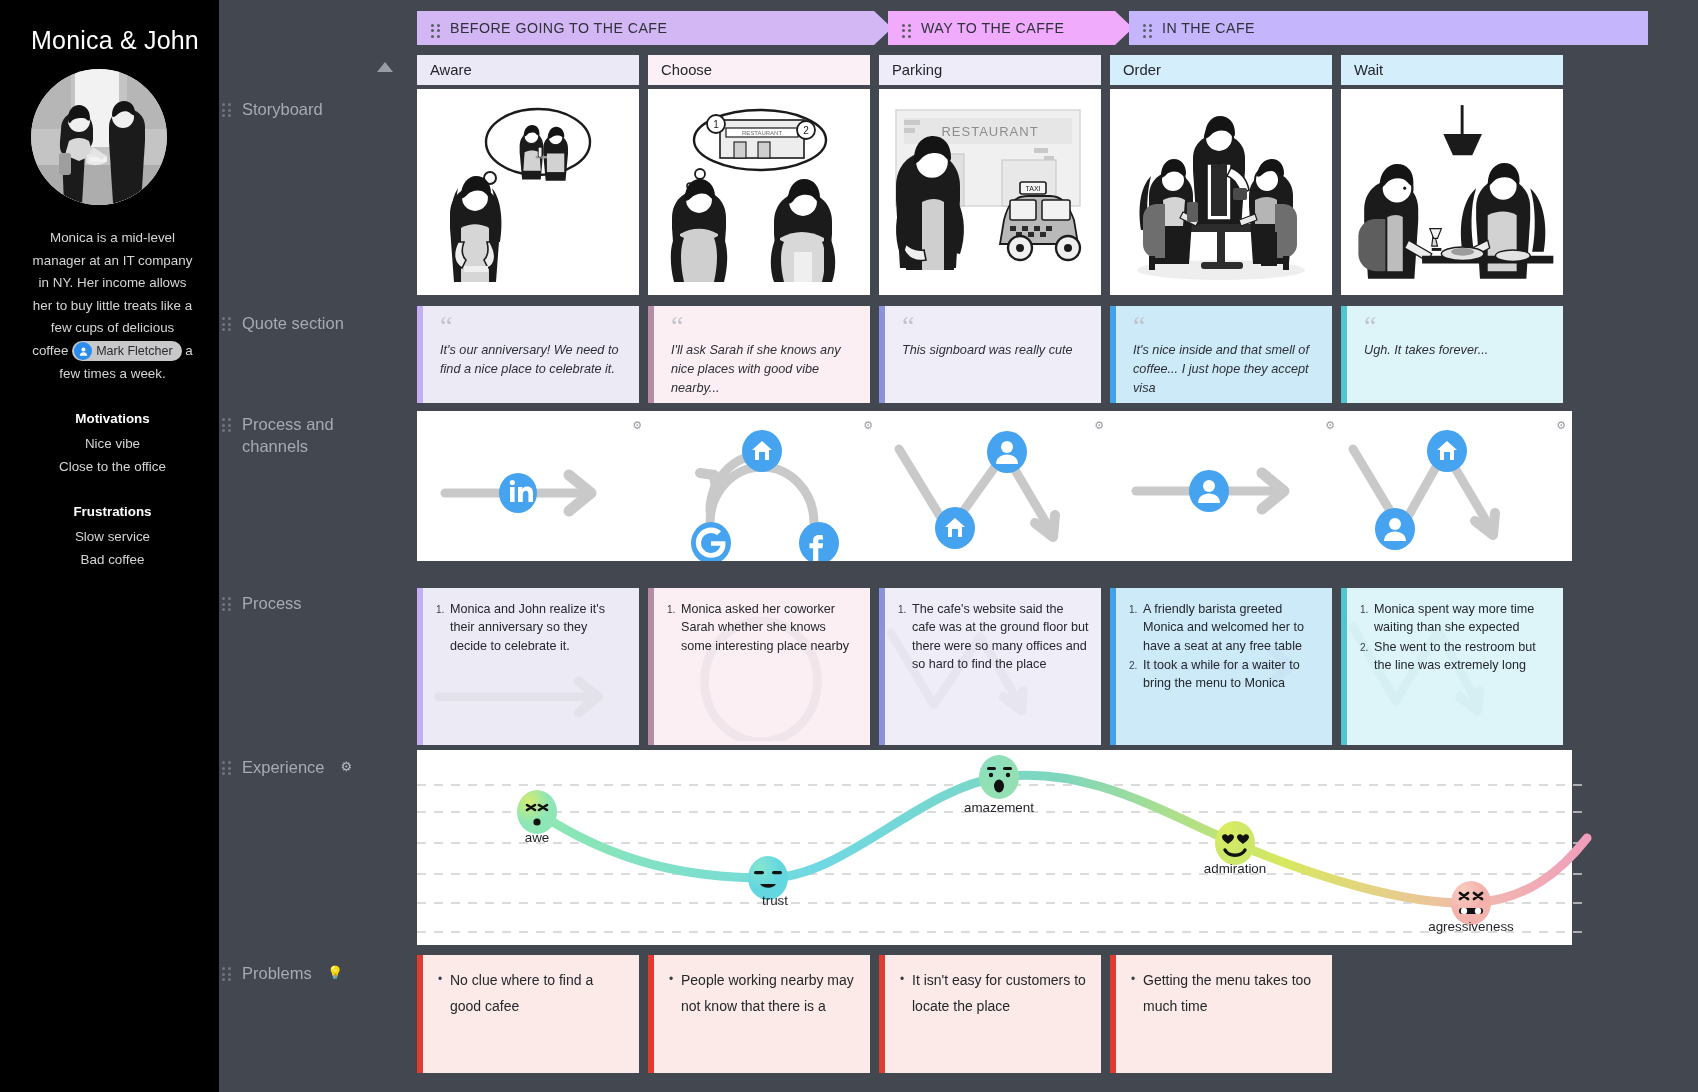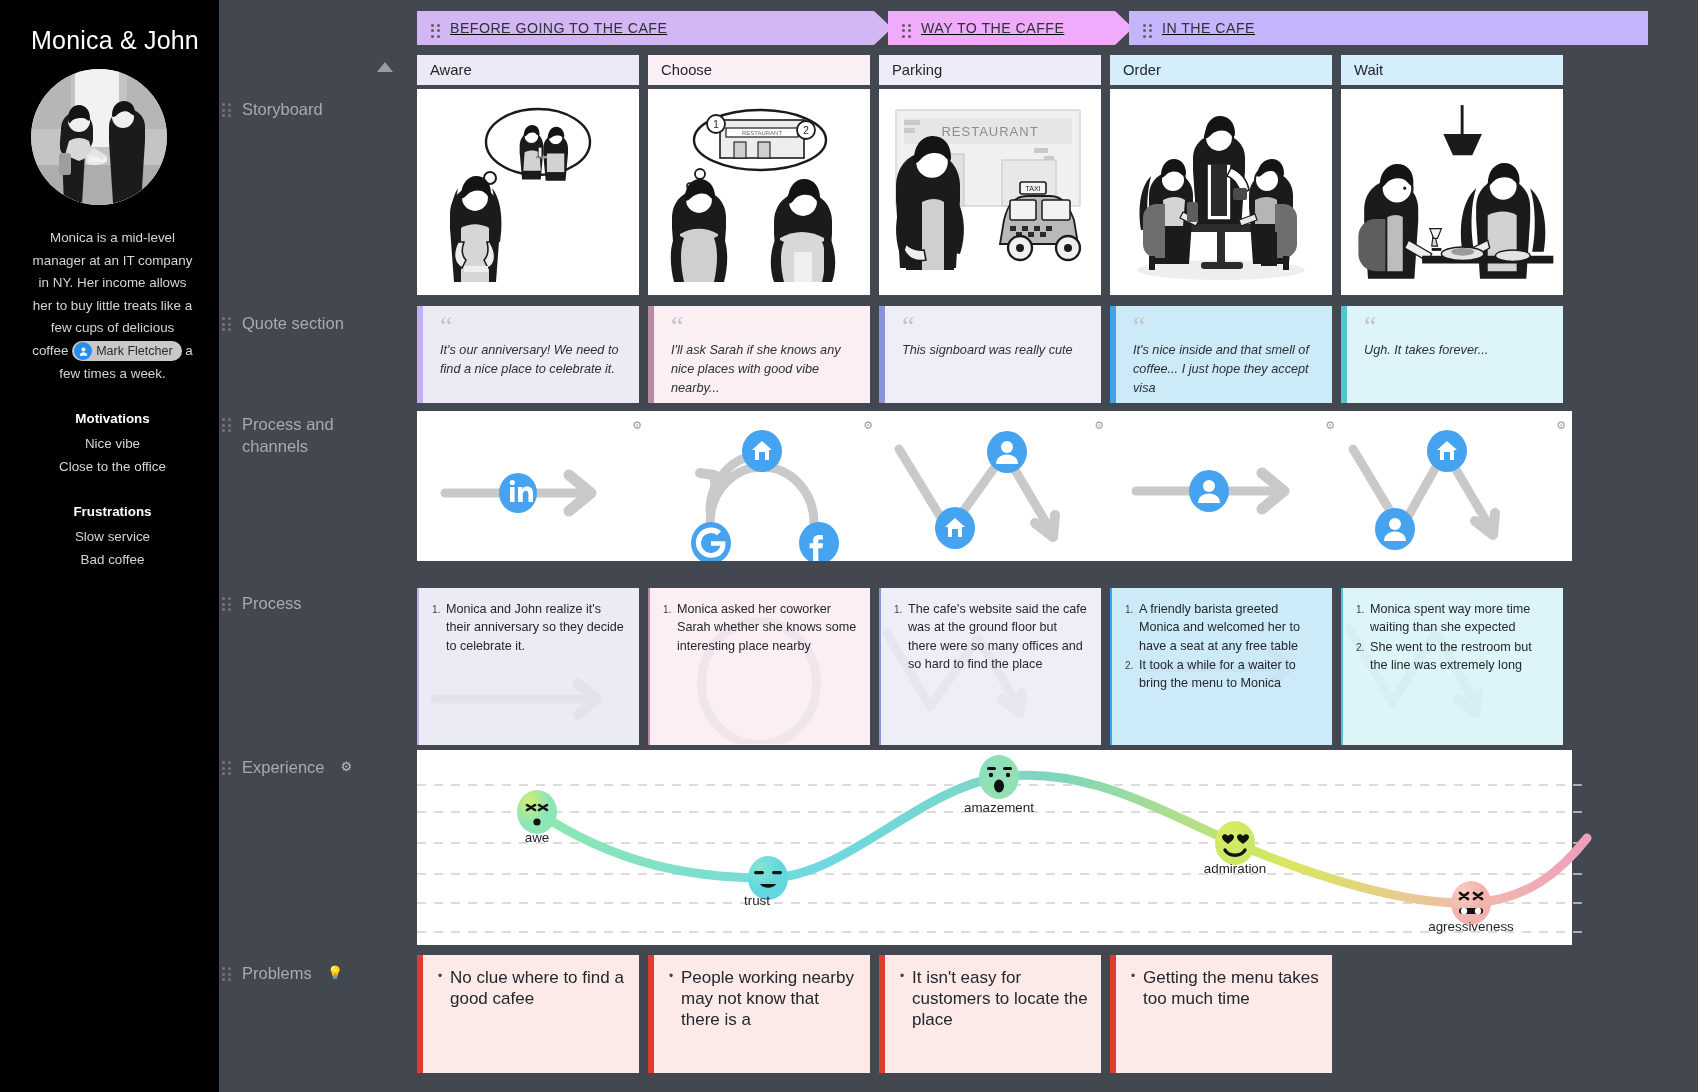--- a/index.html
+++ b/index.html
@@ -69,21 +69,21 @@
     position: absolute; left: 158px; top: 62px;
     width: 0; height: 0;
     border-left: 8px solid transparent; border-right: 8px solid transparent;
     border-bottom: 10px solid #9a9da4;
   }
 
   
   .canvas { flex: 1; position: relative; height: 1092px; background: #434750; }
 
   
-  .phases { position: absolute; left: 9px; top: 11px; height: 34px; display: flex; text-decoration: underline; }
+  .phases { position: absolute; left: 9px; top: 11px; height: 34px; display: flex; }
   .phase {
     height: 34px; display: flex; align-items: center; gap: 10px;
     padding-left: 14px; color: #2f3238; font-size: 14.2px; letter-spacing: .45px;
     position: relative; white-space: nowrap;
   }
   .phase .grip i { background: #5c5f66; }
   .phase.p1 { width: 475px; background: #d3b6f4; clip-path: polygon(0 0, calc(100% - 18px) 0, 100% 50%, calc(100% - 18px) 100%, 0 100%); }
   .phase.p2 { width: 245px; background: #f0abfc; margin-left: -4px; clip-path: polygon(0 0, calc(100% - 18px) 0, 100% 50%, calc(100% - 18px) 100%, 0 100%); }
   .phase.p3 { width: 519px; background: #c4b5fd; margin-left: -4px; }
 
@@ -118,21 +118,21 @@
   .channels {
     position: absolute; left: 9px; top: 411px; width: 1155px; height: 150px;
     background: #ffffff;
   }
   .chan-col { position: absolute; top: 0; width: 231px; height: 150px; }
   .chan-gear { position: absolute; top: 8px; right: 6px; font-size: 11px; color: #9a9da4; }
   .chan-col svg { position: absolute; left: 0; top: 0; }
 
   
   .proc {
-    height: 157px; padding: 12px 12px 8px 13px; border-left: 2px solid #f97316;
+    height: 157px; padding: 12px 12px 8px 13px; border-left: 6px solid #f97316;
     position: relative; overflow: hidden;
   }
   .proc ol { list-style: none; counter-reset: p; position: relative; z-index: 2; }
   .proc li {
     counter-increment: p; font-size: 12.6px; line-height: 18.3px; color: #24272c;
     padding-left: 14px; position: relative; margin-bottom: 1px;
   }
   .proc li::before {
     content: counter(p) "."; position: absolute; left: 0; top: 1px;
     font-size: 10px; color: #3b3e44;
@@ -149,21 +149,21 @@
     position: absolute; font-size: 13.4px; color: #1e2126; transform: translateX(-50%);
     white-space: nowrap;
   }
 
   
   .prob {
     height: 118px; padding: 12px 12px 8px 14px; border-left: 6px solid #e03b2f;
     background: #fbeae7;
   }
   .prob-li {
-    font-size: 17px; line-height: 21px; color: #24272c;
+    font-size: 14px; line-height: 26px; color: #24272c;
     padding-left: 13px; position: relative;
   }
   .prob-li::before {
     content: "•"; position: absolute; left: 1px; top: -1px; font-size: 12px; color: #3b3e44;
   }
 </style>
 </head>
 <body>
 
 <div class="app">
@@ -771,21 +771,21 @@
           <ellipse cx="1054" cy="153" rx="20" ry="22" fill="url(#g5)"></ellipse>
           <path d="M1043 143l8 6M1043 149l8-6" stroke="#111" stroke-width="2.8" stroke-linecap="round"></path>
           <path d="M1065 143l-8 6M1065 149l-8-6" stroke="#111" stroke-width="2.8" stroke-linecap="round"></path>
           <rect x="1042" y="158" width="24" height="6" rx="3" fill="#111"></rect>
           <circle cx="1047" cy="161" r="3.2" fill="#fff"></circle>
           <circle cx="1061" cy="161" r="3.2" fill="#fff"></circle>
         </g>
       </svg>
 
       <span class="emo-label" style="left:120px; top:80px">awe</span>
-      <span class="emo-label" style="left:340px; top:143px">trust</span>
+      <span class="emo-label" style="left:358px; top:143px">trust</span>
       <span class="emo-label" style="left:582px; top:50px">amazement</span>
       <span class="emo-label" style="left:818px; top:111px">admiration</span>
       <span class="emo-label" style="left:1054px;top:169px">agressiveness</span>
     </div>
 
     <div class="row" style="top:955px">
       <div class="cell prob">
         <div class="prob-li">No clue where to find a good cafee</div>
       </div>
       <div class="cell prob">

